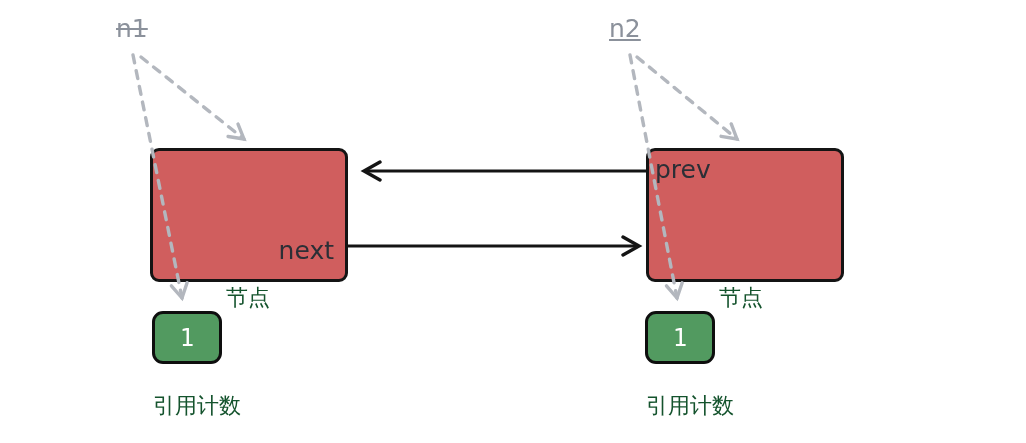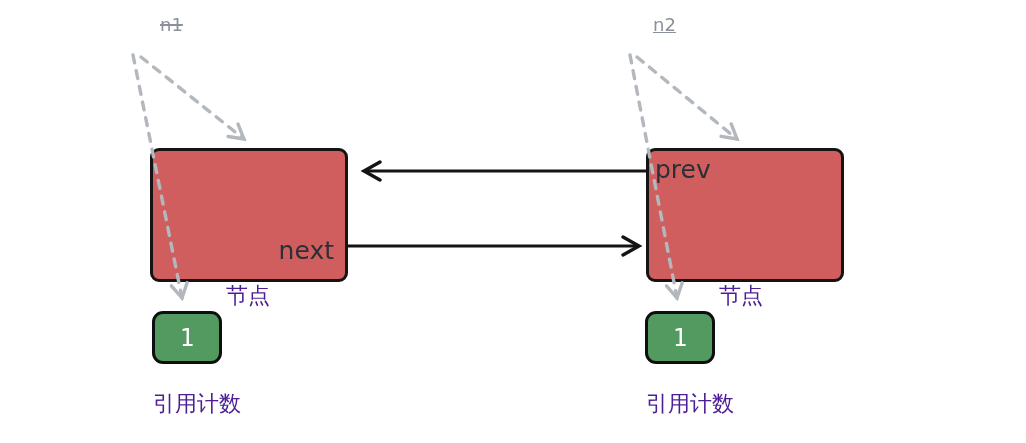--- a/index.html
+++ b/index.html
@@ -6,26 +6,25 @@
   .canvas {
     position: relative;
     width: 1026px;
     height: 443px;
     background: #ffffff;
     overflow: hidden;
     font-family: "DejaVu Sans", "Liberation Sans", sans-serif;
   }
   .var-label {
     position: absolute;
-    font-size: 18px;
+    font-size: 25px;
     line-height: 1;
     color: #8b919b;
     text-decoration: line-through;
     text-decoration-thickness: 2px;
-    margin-left: 44px;
   }
   .node-box {
     position: absolute;
     width: 198px;
     height: 134px;
     box-sizing: border-box;
     background: #d05e5e;
     border: 3px solid #141414;
     border-radius: 9px;
   }
@@ -54,23 +53,22 @@
     color: #ffffff;
     font-family: "DejaVu Sans Mono", "Liberation Mono", monospace;
     font-size: 24px;
   }
   .count-left  { left: 152px; top: 311px; }
   .count-right { left: 645px; top: 311px; }
   .caption {
     position: absolute;
     font-size: 22px;
     line-height: 1.2;
-    color: #4c1d95;
+    color: #14532d;
     white-space: nowrap;
-    font-family: Liberation Mono, monospace;
   }
   .cap-node-left  { left: 226px; top: 285px; }
   .cap-node-right { left: 719px; top: 285px; }
   .cap-ref-left   { left: 153px; top: 393px; }
   .cap-ref-right  { left: 646px; top: 393px; }
   svg.arrows {
     position: absolute;
     left: 0; top: 0;
     pointer-events: none;
   }

